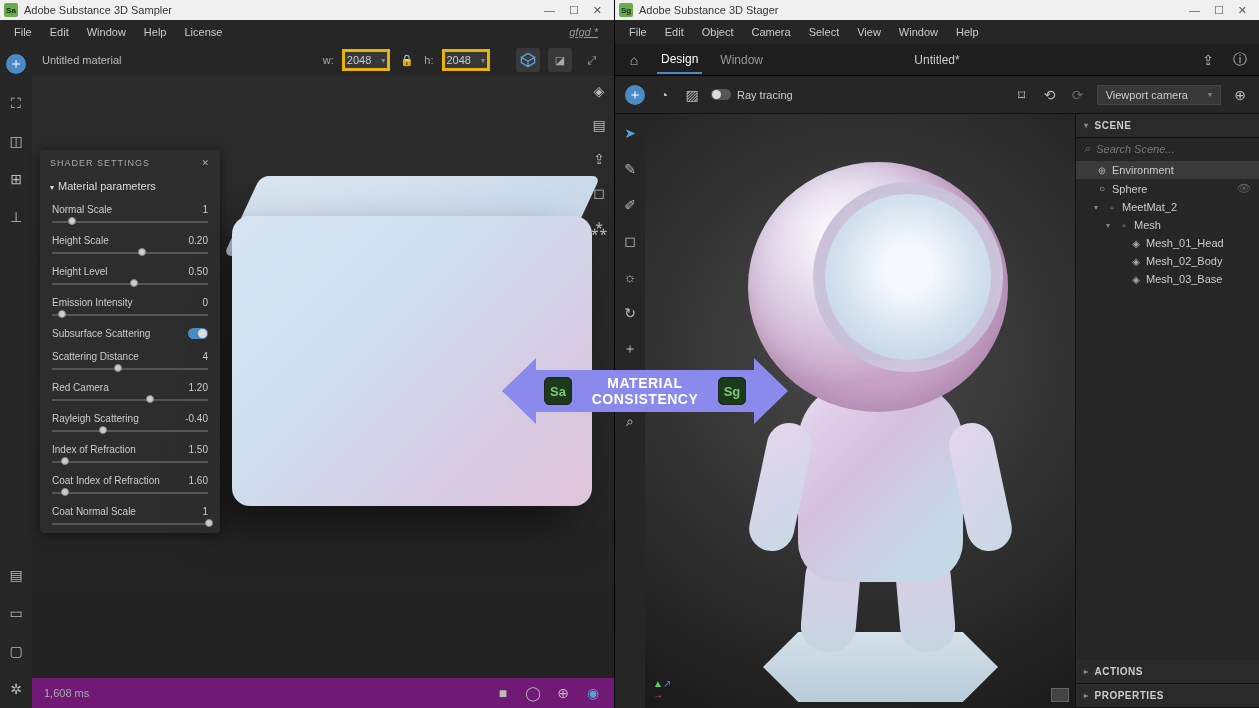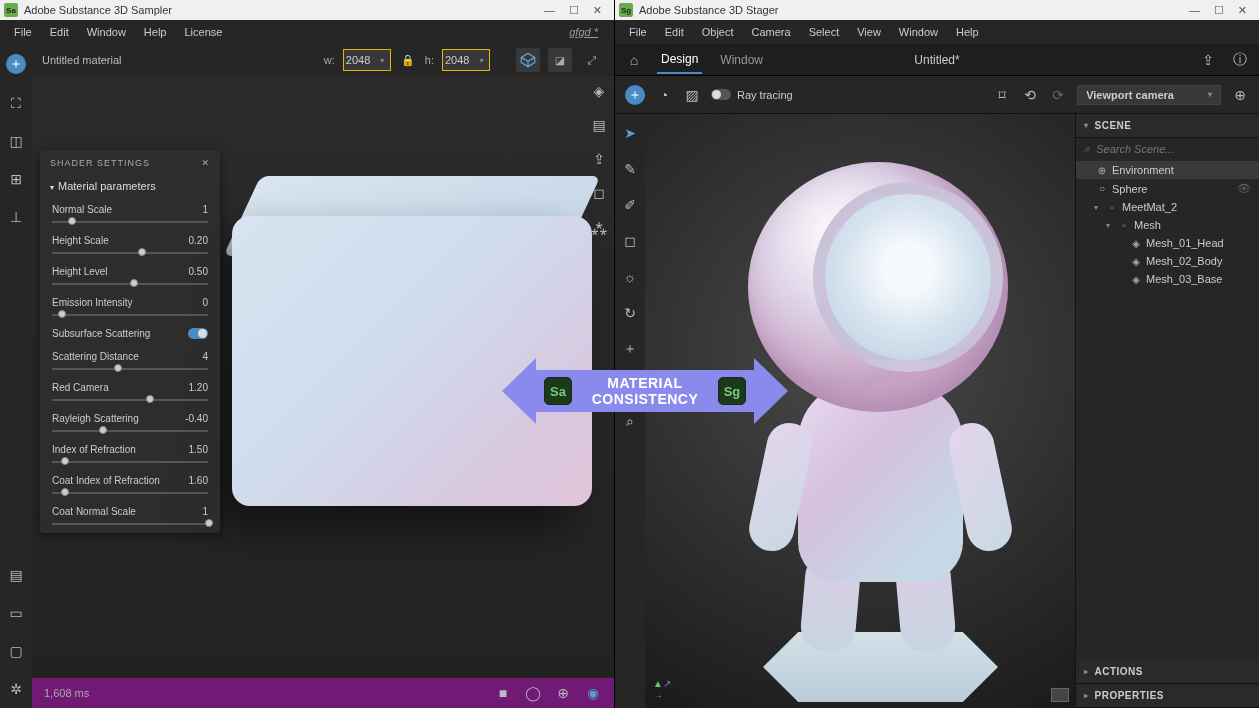--- a/index.html
+++ b/index.html
@@ -120,21 +120,21 @@
   display: flex;
   align-items: center;
   padding: 0 10px;
   gap: 8px;
   font-size: 11px;
 }
 .sampler-header .material-name { flex: 1; color: #bbb; }
 .dim-label { color: #aaa; }
 .dim-select {
   background: #383838;
-  border: 1px solid #eab308;
+  border: 3px solid #eab308;
   color: #ccc;
   padding: 2px 2px;
   height: 22px;
   display: flex;
   align-items: center;
   gap: 10px;
   min-width: 48px;
 }
 .chev { font-size: 8px; color: #888; }
 .icon-btn {
@@ -306,23 +306,22 @@
   align-items: center;
   gap: 6px;
   margin-right: auto;
 }
 .camera-select {
   background: #383838;
   border: 1px solid #444;
   padding: 3px 8px;
   display: flex;
   align-items: center;
-  gap: 34px;
+  gap: 20px;
   font-size: 11px;
-  font-weight: bold;
 }
 
 .stager-body {
   flex: 1;
   display: flex;
 }
 .stager-ltool {
   width: 30px;
   background: #262626;
   display: flex;

